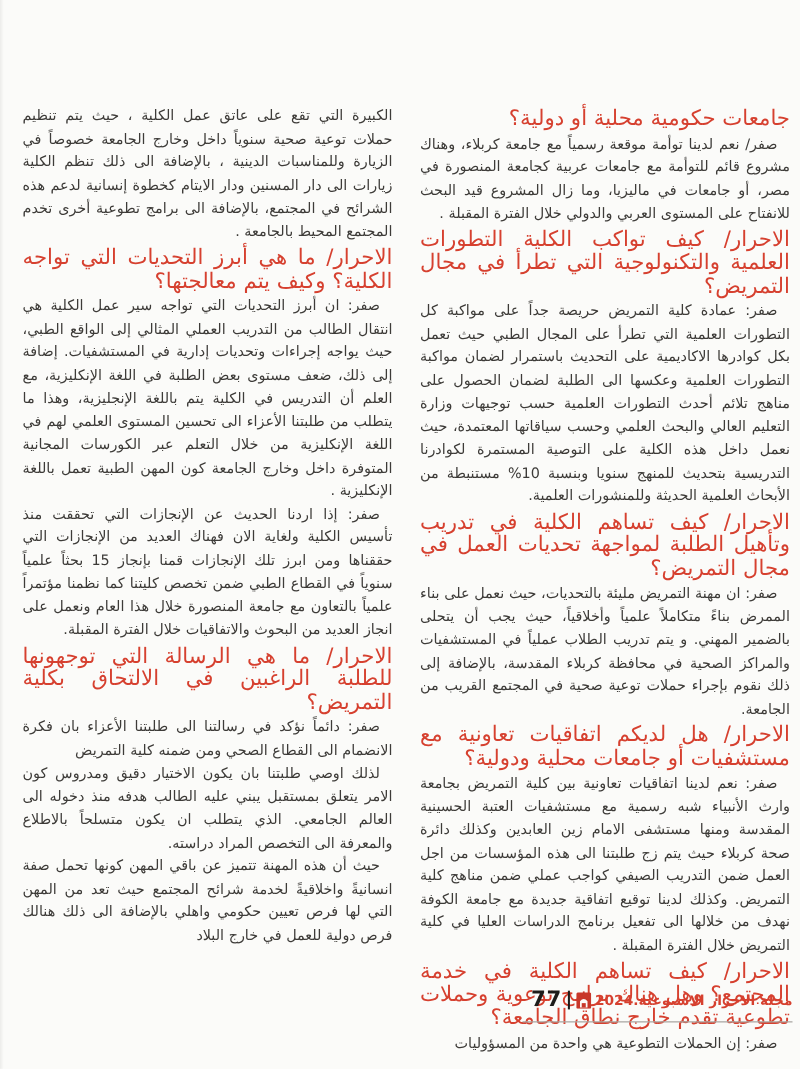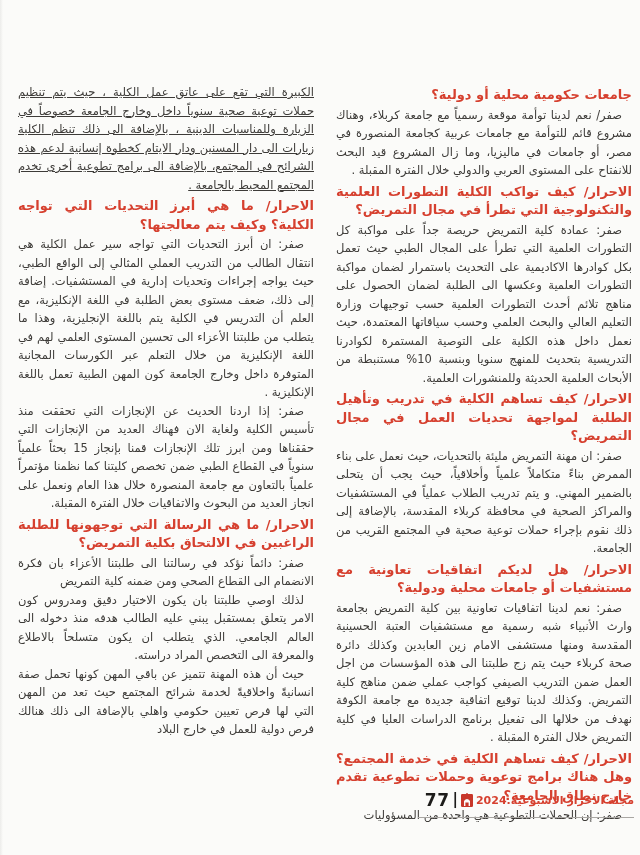--- a/index.html
+++ b/index.html
@@ -20,36 +20,36 @@
     gap:22px;
     padding:83px 8px 0 18px;
     box-sizing:border-box;
   }
   .col{
     width:296px;
     flex:0 0 296px;
   }
   .col h3.heading{
     margin:3px 0 1px 0;
-    font-size:13px;
-    font-weight:bold;
+    font-size:17px;
+    font-weight:normal;
     color:var(--accent,#d6402f);
     line-height:18.5px;
     text-align:justify;
   }
   .col p{
     margin:0;
     font-size:11.5px;
     color:var(--body,#3d3b38);
     line-height:18.5px;
     text-align:justify;
     text-justify:inter-word;
   }
   .col p.para{ text-indent:10px; }
-  .col p.para_flush{ text-indent:0;text-decoration:underline; }
+  .col p.para_flush{ text-indent:0; }
   .footer{
     position:absolute;
     top:789px;
     right:6px;
     direction:rtl;
     display:flex;
     align-items:center;
     gap:3px;
     height:22px;
   }

